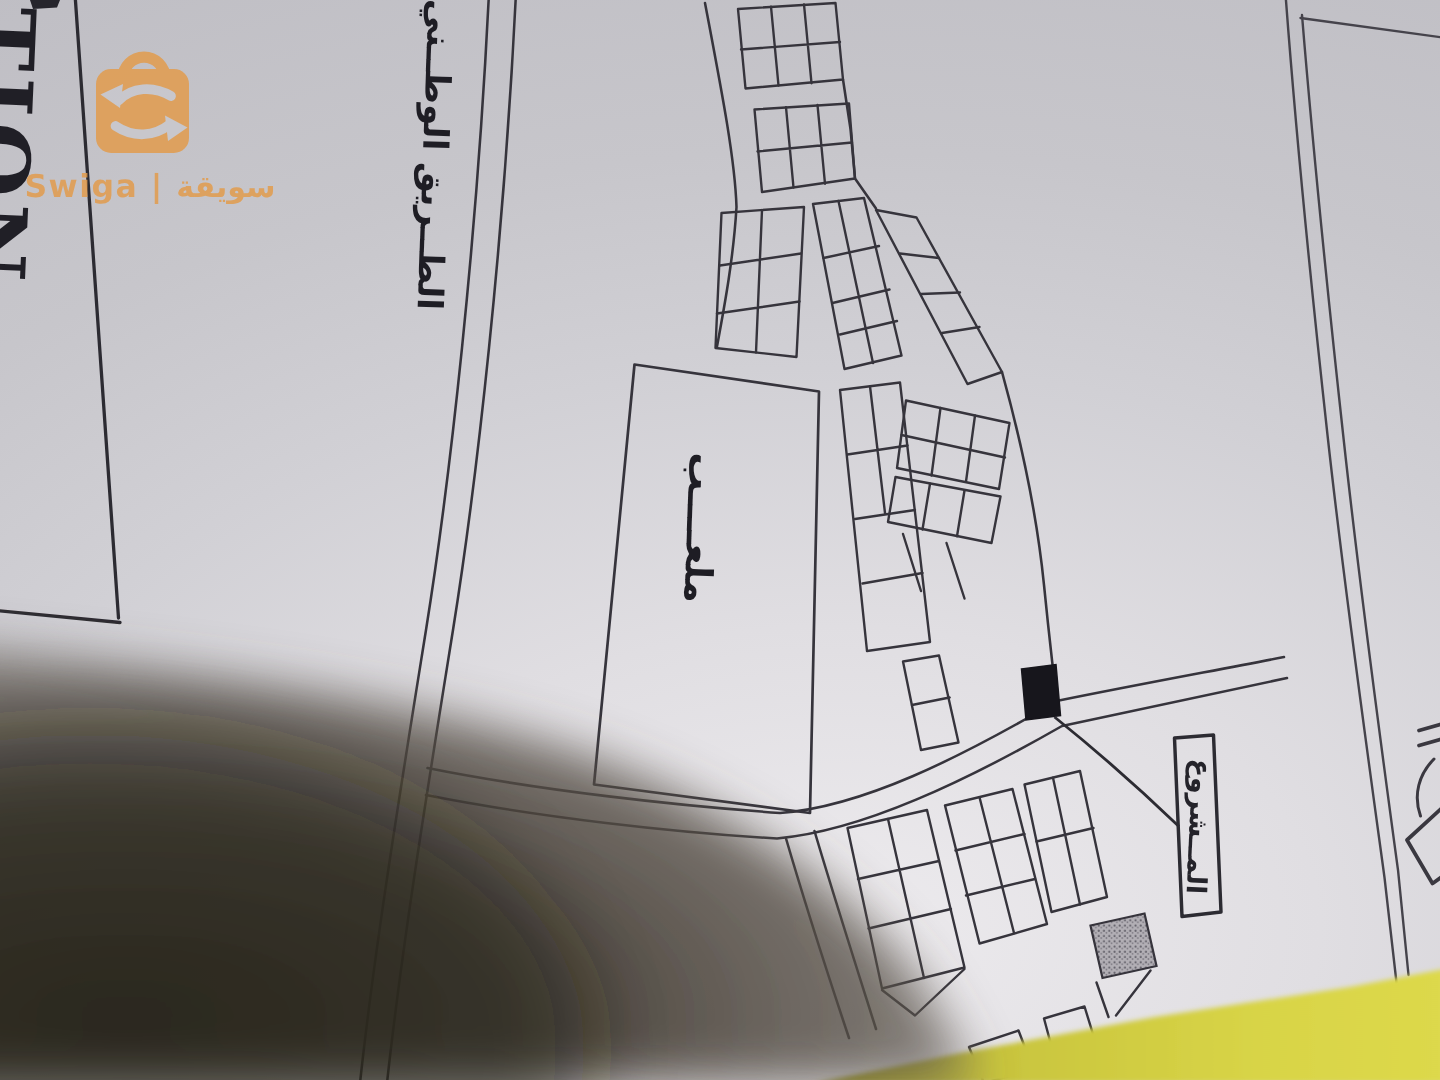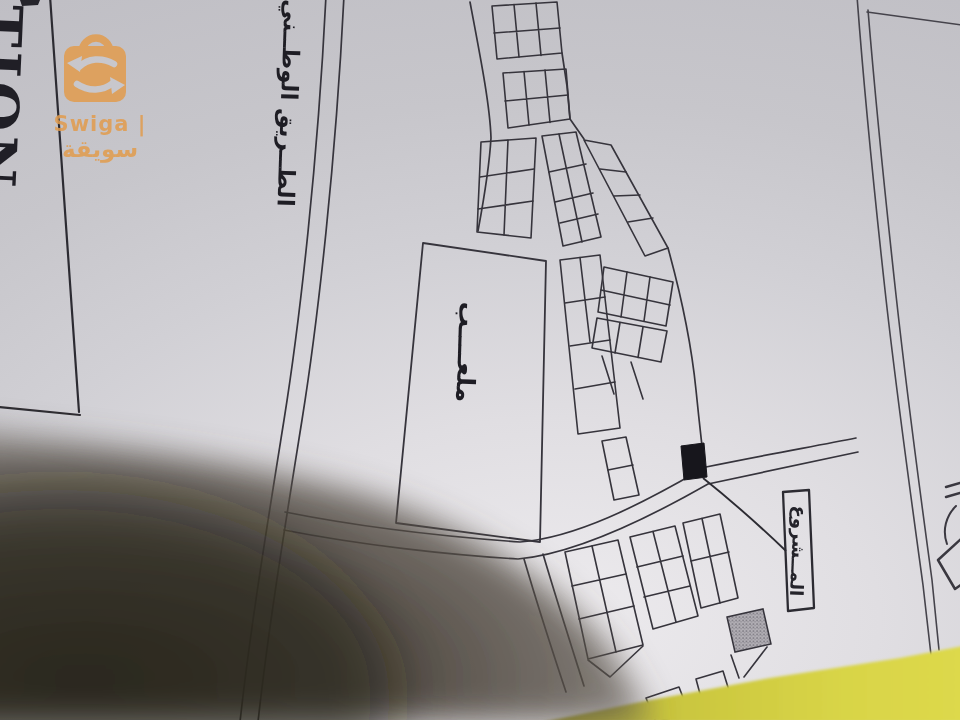--- a/index.html
+++ b/index.html
@@ -24,21 +24,21 @@
     white-space:nowrap;color:#201f26;font-family:"DejaVu Serif", serif;font-weight:bold;
   }
   .tb-big{font-size:57px;letter-spacing:4px;}
   .tb-small{font-size:31px;letter-spacing:2.5px;margin-left:28px;}
   
   .watermark{position:absolute;left:10px;top:18px;width:180px;height:130px;opacity:.85;}
   .wm-text{
     position:absolute;left:4px;top:94px;width:172px;text-align:center;
     color:#e29c4d;font-size:21px;font-weight:bold;letter-spacing:1px;
   }
-  .wm-text .ar{font-size:23px;}
+  .wm-text .ar{font-size:20px;}
 </style>
 </head>
 <body>
 
 <div class="photo">
 
   <svg class="map-svg" width="960" height="720" viewBox="0 0 960 720">
     <defs>
       <pattern id="stip" patternUnits="userSpaceOnUse" width="3.5" height="3.5">
         <rect width="3.5" height="3.5" fill="#b2afb5"></rect>

